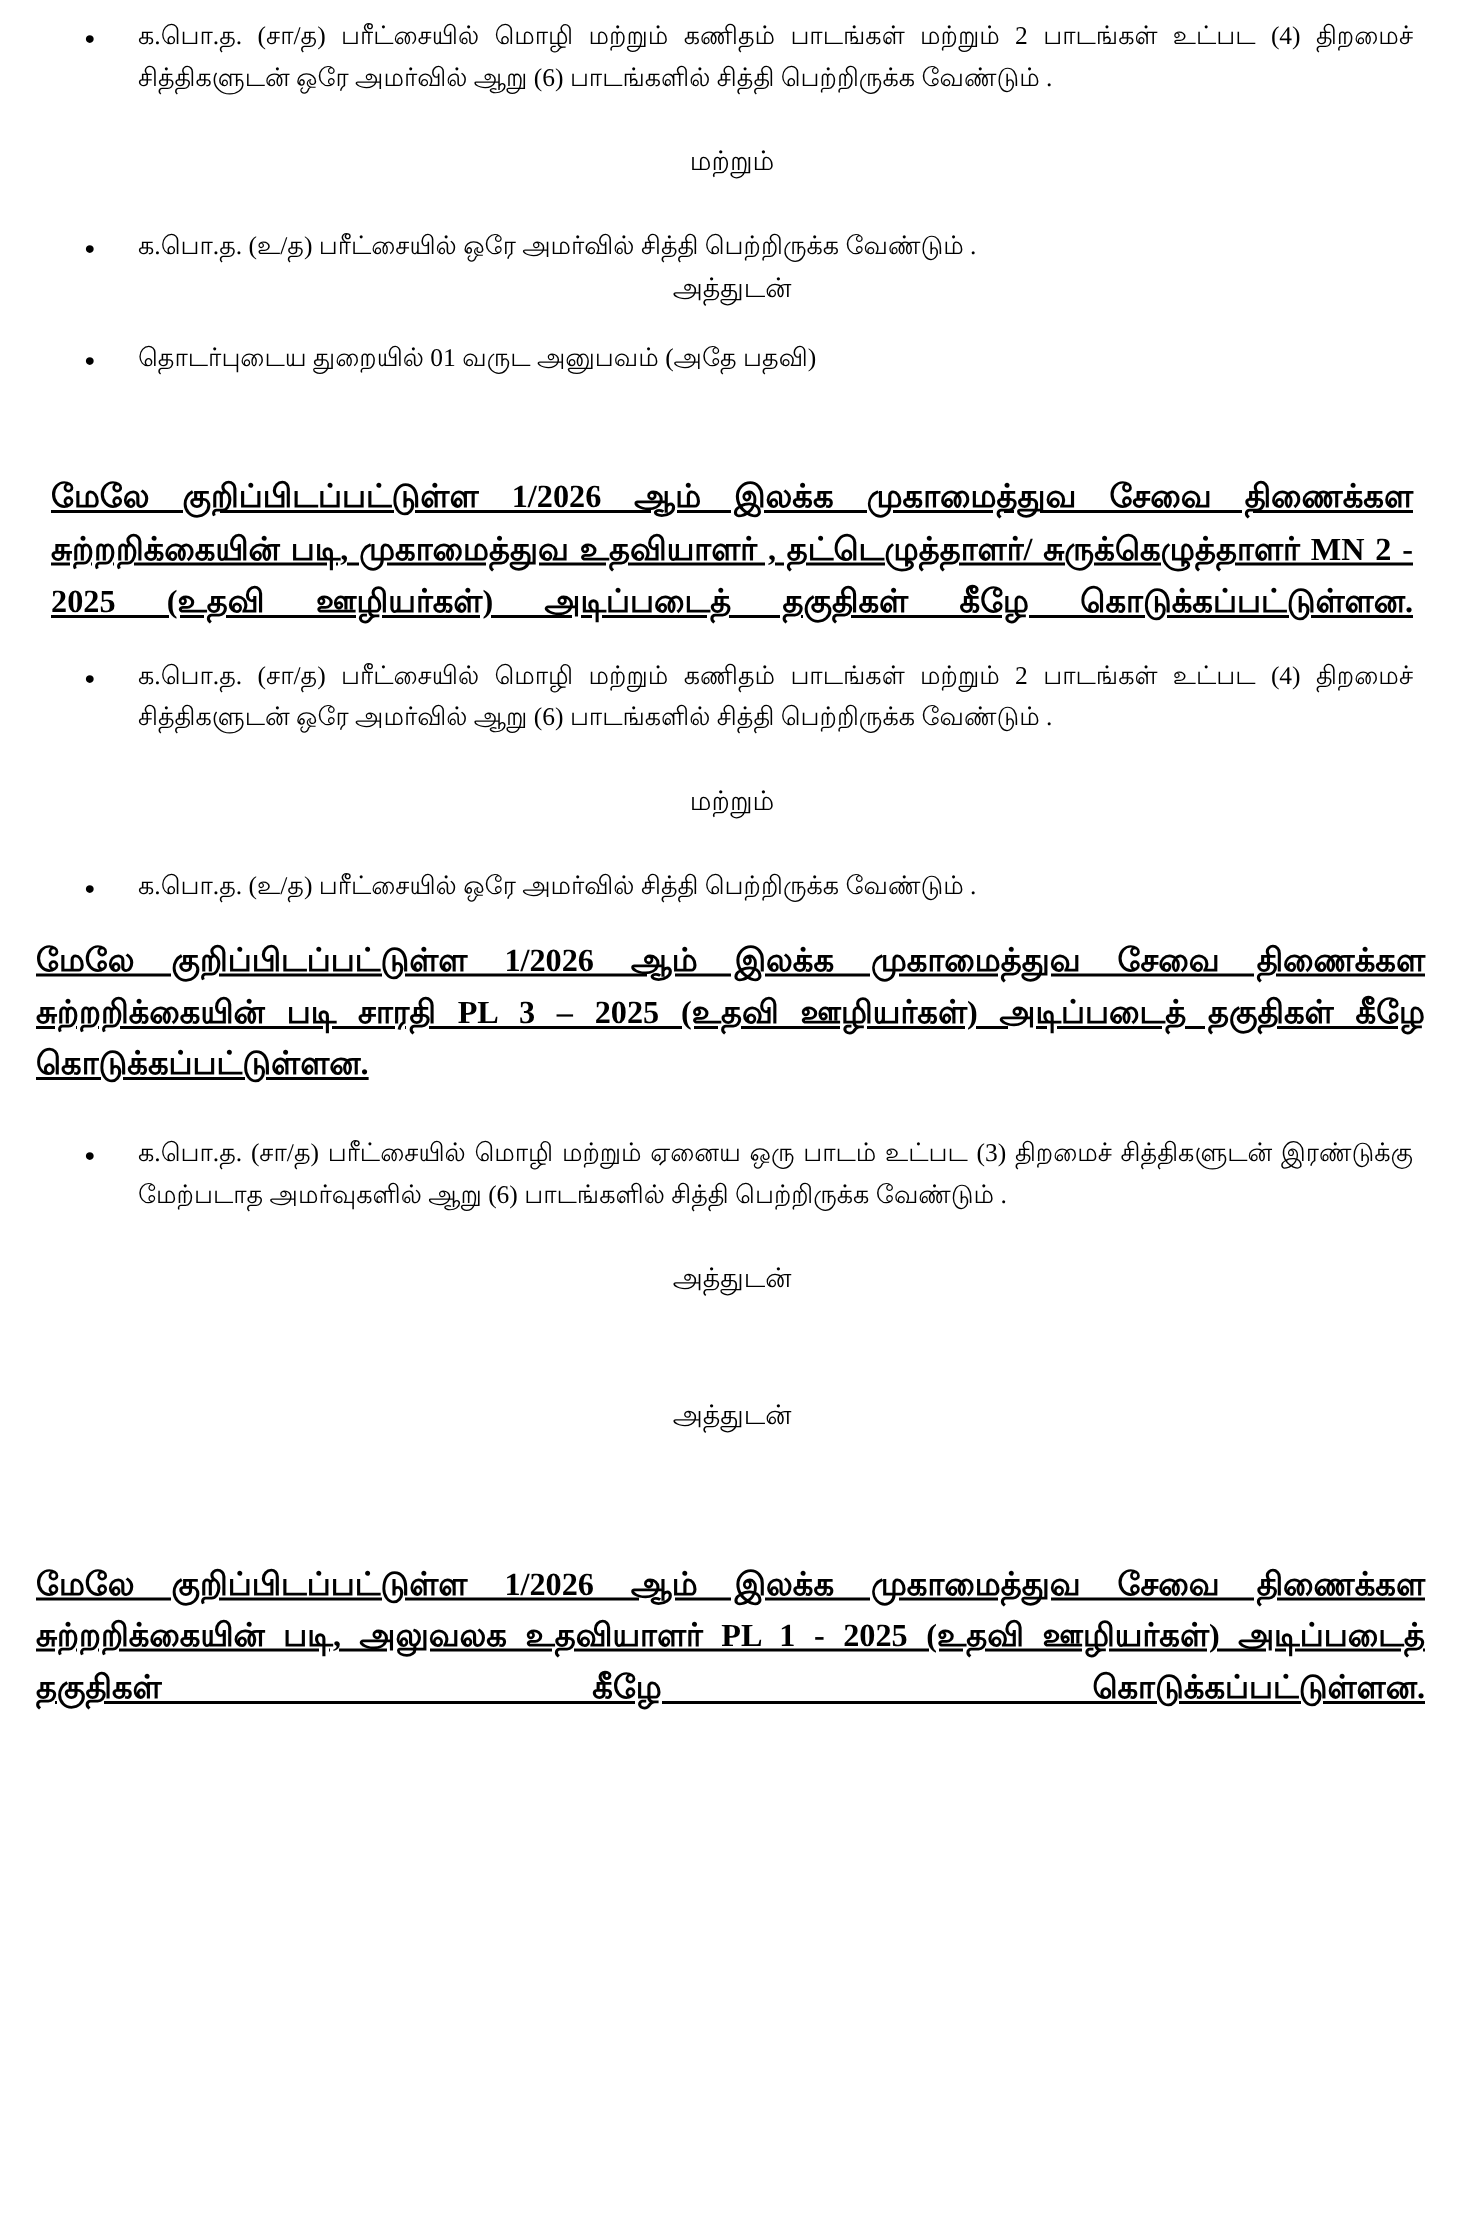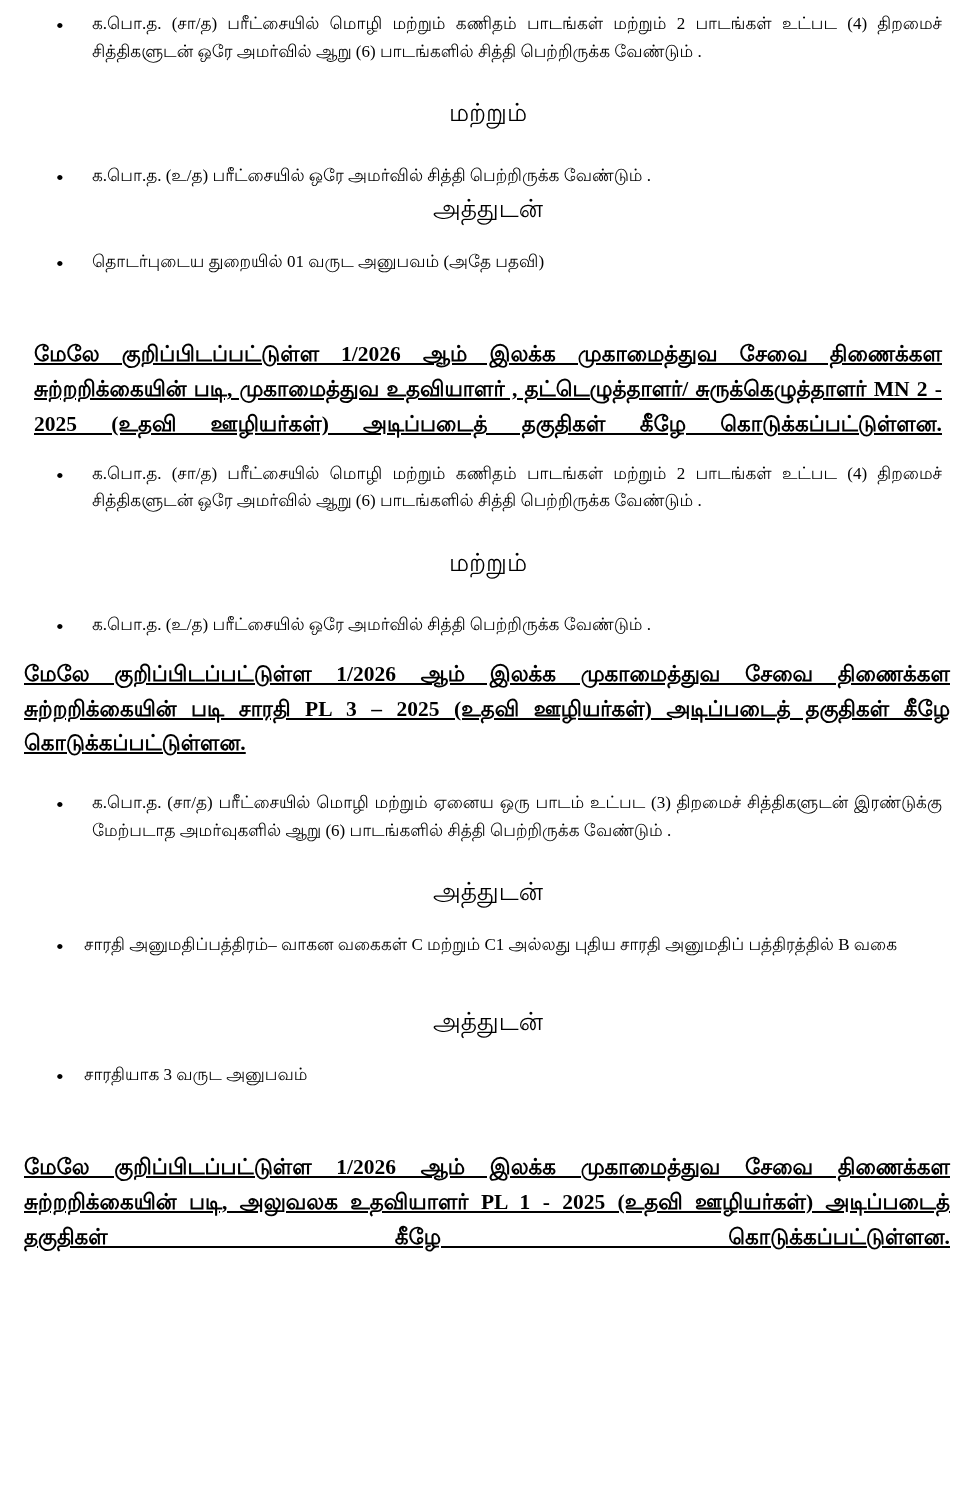--- a/index.html
+++ b/index.html
@@ -44,21 +44,21 @@
     line-height: 1.62;
   }
   li.indent-left {
     padding-left: 50px !important;
   }
   li.indent-left::before {
     left: 14px;
   }
   .center-word {
     text-align: center;
-    font-size: 25px;
+    font-size: 18px;
     line-height: 1.62;
   }
   .gap-sm { height: 18px; }
   .gap-md { height: 28px; }
   .gap-lg { height: 44px; }
   .gap-xl { height: 62px; }
   .heading {
     font-weight: bold;
     text-decoration: underline;
     font-size: 21.5px;
@@ -136,31 +136,25 @@
   <ul class="blist">
     <li>க.பொ.த. (சா/த) பரீட்சையில் மொழி மற்றும் ஏனைய ஒரு பாடம் உட்பட  (3) திறமைச் சித்திகளுடன் இரண்டுக்கு மேற்படாத அமர்வுகளில் ஆறு (6) பாடங்களில் சித்தி பெற்றிருக்க வேண்டும் .</li>
   </ul>
 
   <div class="gap-md"></div>
 
   <div class="center-word">அத்துடன்</div>
 
   <div class="gap-sm"></div>
 
-  <ul class="blist">
-    <li class="indent-left">சாரதி அனுமதிப்பத்திரம்– வாகன வகைகள் C மற்றும் C1 அல்லது புதிய சாரதி அனுமதிப் பத்திரத்தில் B வகை</li>
-  </ul>
 
   <div class="gap-lg"></div>
 
   <div class="center-word">அத்துடன்</div>
 
   <div class="gap-sm"></div>
 
-  <ul class="blist">
-    <li class="indent-left">சாரதியாக 3 வருட அனுபவம்</li>
-  </ul>
 
   <div class="gap-xl"></div>
 
   <p class="heading-wide justify-spread" style="margin-left:-10px; margin-right:-8px;">மேலே குறிப்பிடப்பட்டுள்ள 1/2026 ஆம் இலக்க முகாமைத்துவ சேவை திணைக்கள சுற்றறிக்கையின் படி, அலுவலக உதவியாளர் PL 1 - 2025  (உதவி ஊழியர்கள்) அடிப்படைத் தகுதிகள் கீழே கொடுக்கப்பட்டுள்ளன.</p>
 
 </div>
 
 </body></html>

